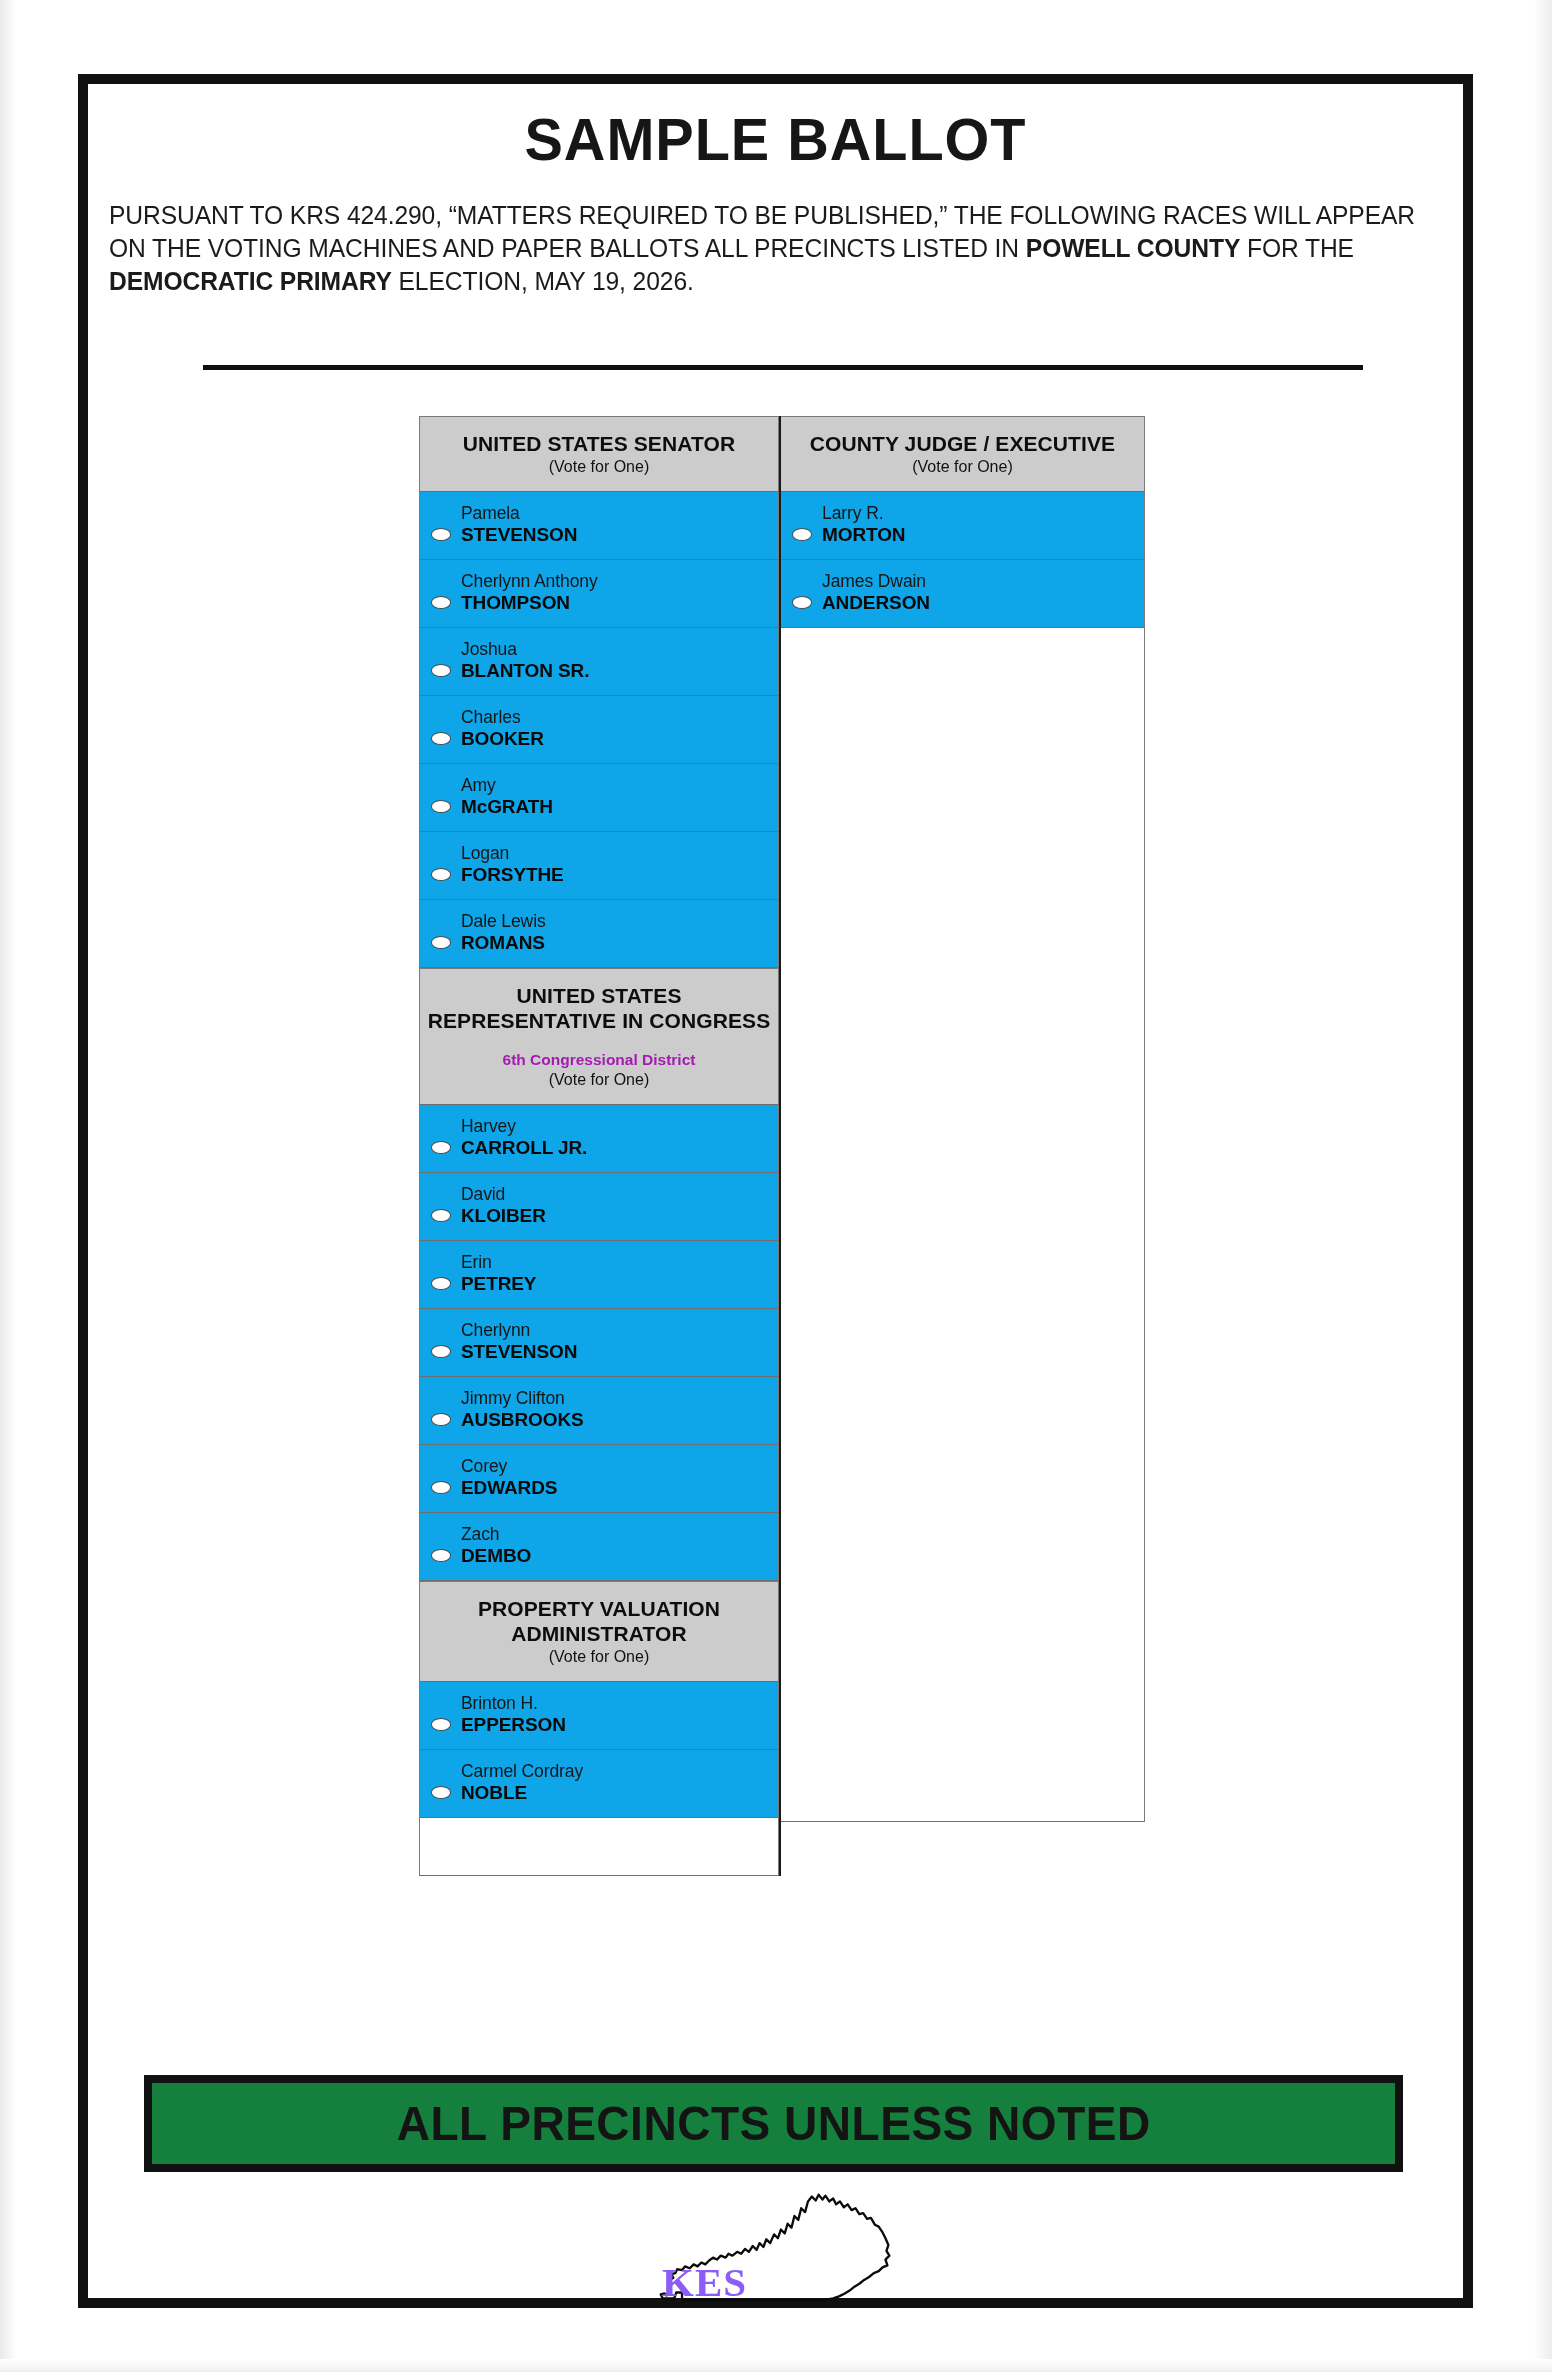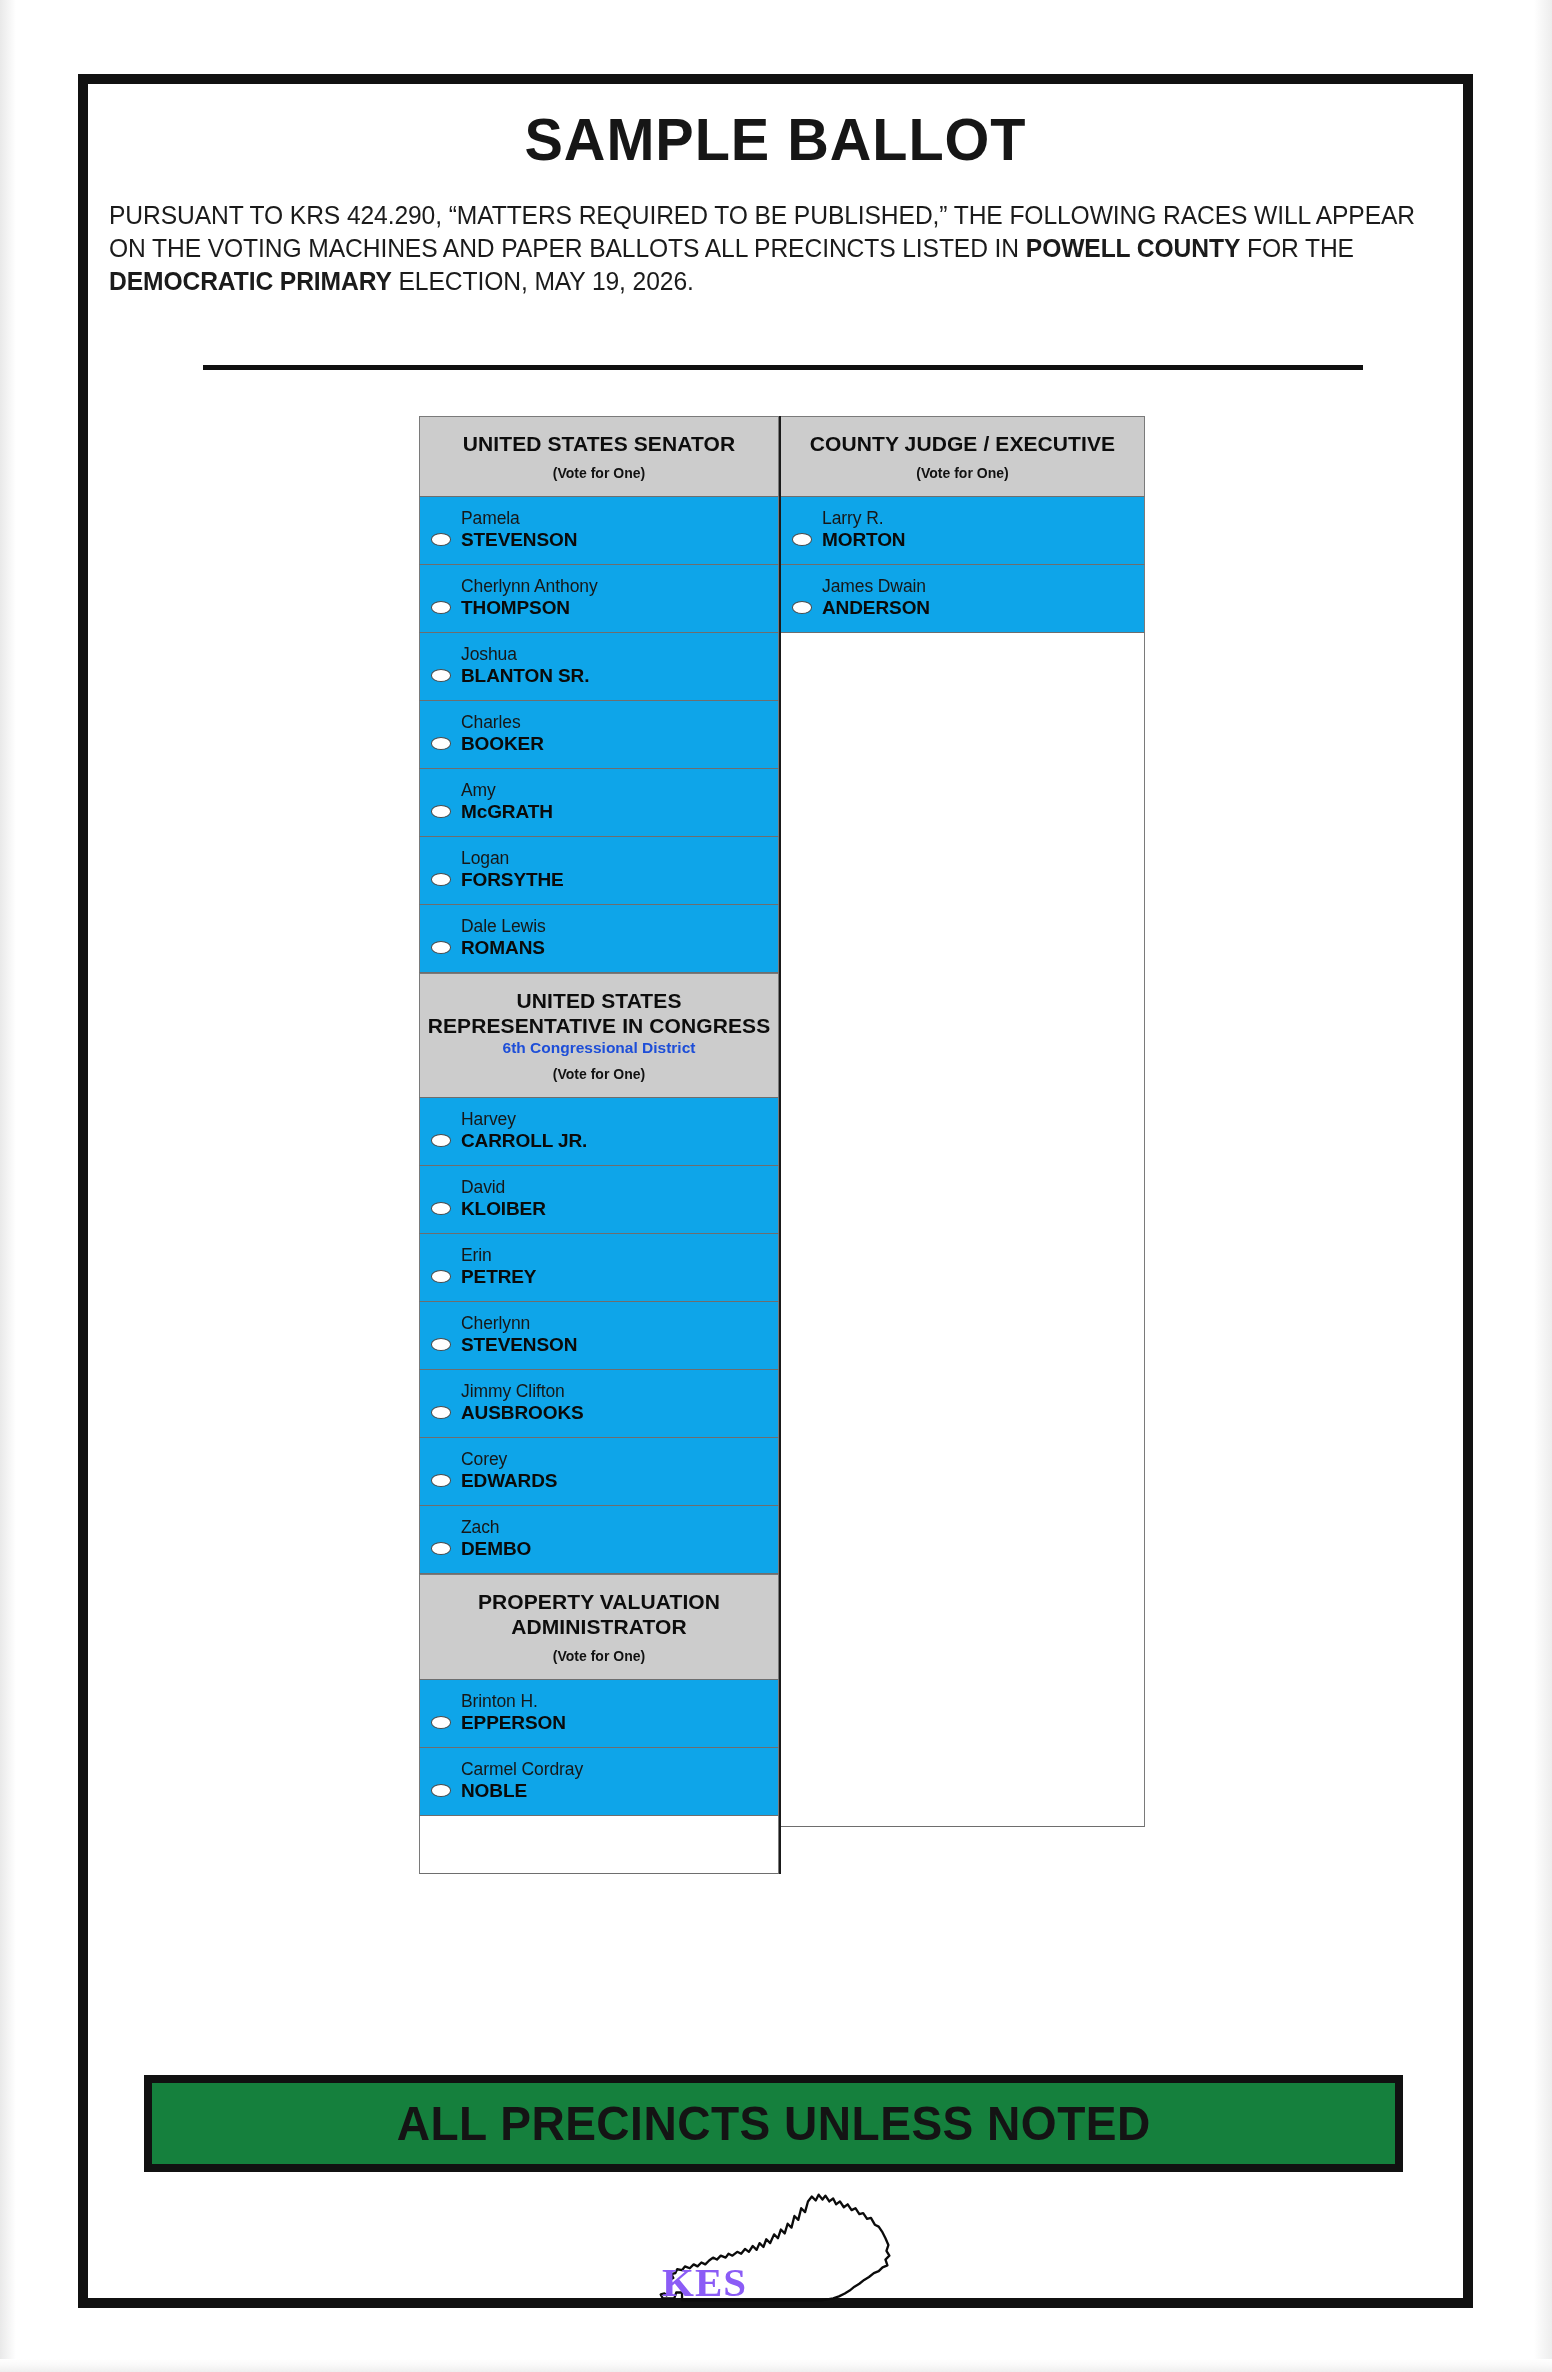--- a/index.html
+++ b/index.html
@@ -117,28 +117,28 @@
     font-size: 21px;
     font-weight: bold;
     line-height: 1.18;
     color: #0d0d0d;
     letter-spacing: 0.1px;
   }
   .office-sub {
     font-size: 15.5px;
     font-weight: bold;
     line-height: 1.2;
-    color: #1d4ed8;
+    color: #a21caf;
+    margin-top: 18px;
+  }
+  .office-votefor {
+    font-size: 16px;
+    font-weight: normal;
+    color: #111111;
     margin-top: 1px;
-  }
-  .office-votefor {
-    font-size: 14px;
-    font-weight: bold;
-    color: #111111;
-    margin-top: 8px;
   }
 
   
   .candidate-row {
     position: relative;
     height: 68px;
     border-left: 1.9px solid #7a7a7a;
     border-right: 1.9px solid #7a7a7a;
     border-bottom: 1.9px solid #6e6e6e;
     background: #0ea5e9;

